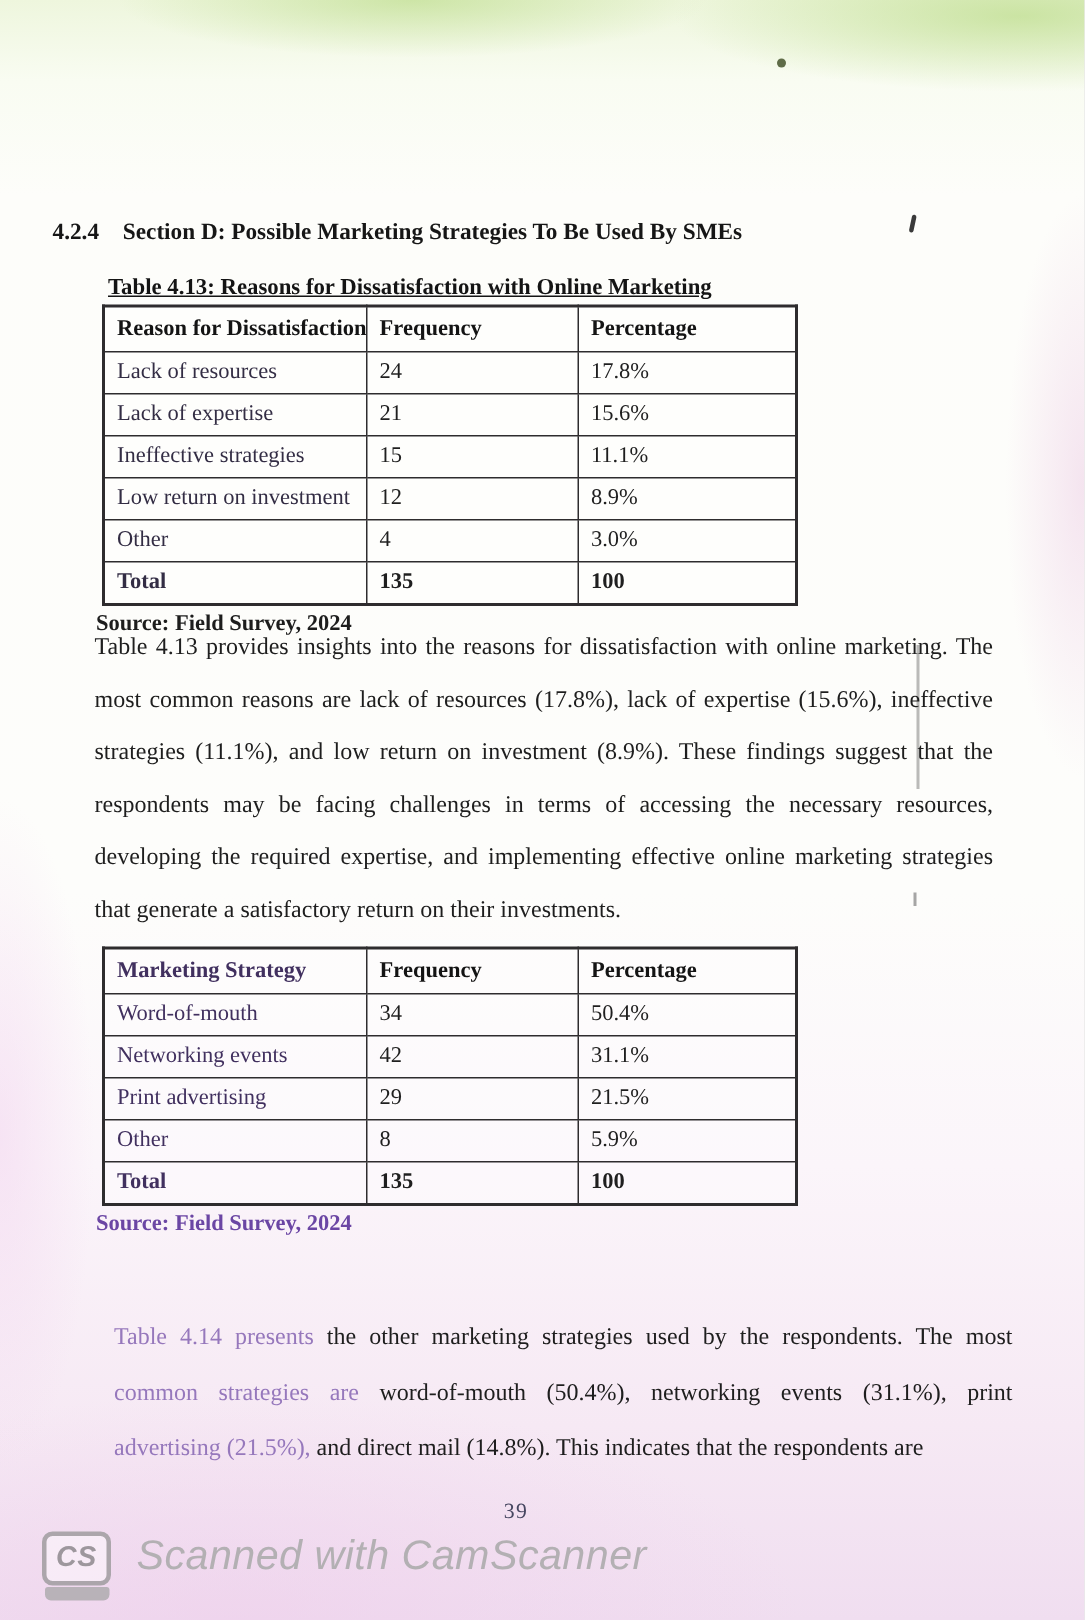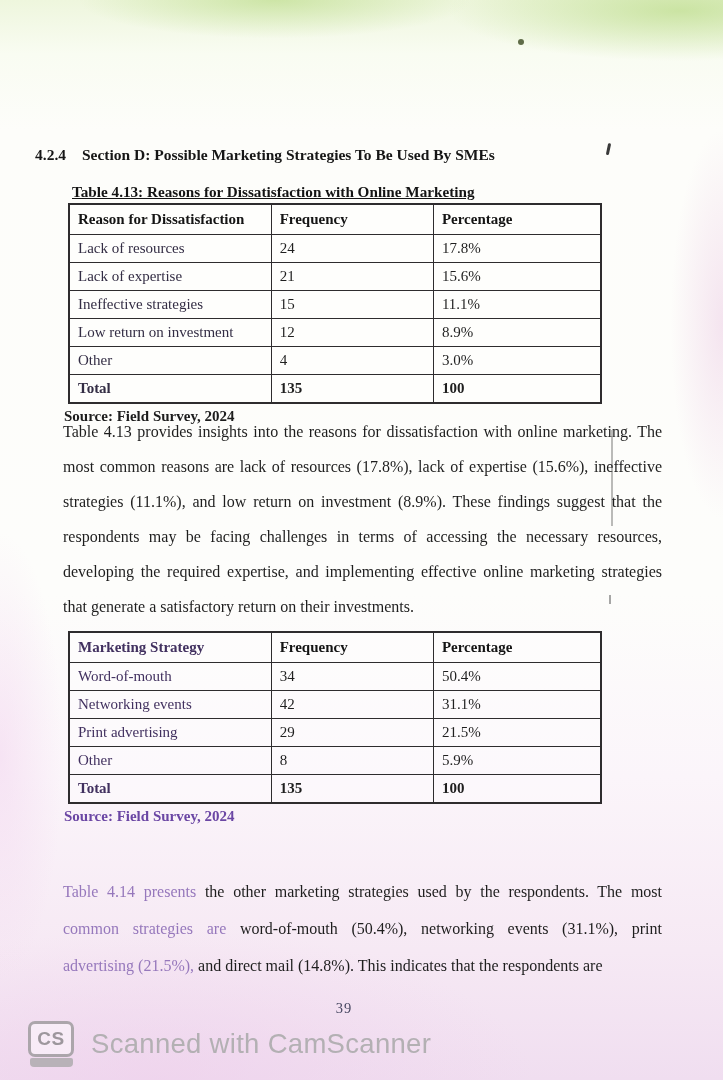--- a/index.html
+++ b/index.html
@@ -20,48 +20,48 @@
 
   
   .heading { position:absolute; top:146px; left:35px; font-weight:bold; font-size:15.5px; color:#161616; white-space:nowrap; }
   .heading .h-num { display:inline-block; width:43px; }
 
   
   .table-block { position:absolute; left:68px; }
   .tb1 { top:183px; }
   .tb2 { top:631px; }
   .table-title { font-weight:bold; font-size:15.2px; color:#141414; text-decoration:underline; margin:0 0 2px 4px; white-space:nowrap; }
-  table.doc { border-collapse:collapse; table-layout:fixed; width:534px; background:rgba(255,255,255,0.35); }
+  table.doc { border-collapse:collapse; table-layout:fixed; width:464px; background:rgba(255,255,255,0.35); }
   table.doc, table.doc th, table.doc td { border:1.6px solid #2e2c2e; }
   table.doc { border-width:2px; }
   table.doc th, table.doc td {
     text-align:left; vertical-align:middle; padding:2px 8px 3px 8px;
     font-size:15px; height:22px; overflow:hidden; white-space:nowrap;
   }
   table.doc th { font-weight:bold; color:#141414; height:24px; }
   .tb1 td:first-child { color:#332d44; }
   .tb2 th:first-child, .tb2 td:first-child { color:#41305f;margin-left:38px; }
   tr.total-row td { font-weight:bold; }
   .source { font-weight:bold; font-size:15px; margin:4px 0 0 -4px; color:#1d1d1d; white-space:nowrap; }
   .tb2 .source { color:#6b46a4; }
 
   
   .para { position:absolute; left:63px; width:599px; }
   .p1 { top:420px; }
-  .p2 { top:880px; }
+  .p2 { top:880px;margin-left:13px; }
   .para .line { text-align:justify; text-align-last:justify; font-size:16px; color:#1e1e1e; }
   .p1 .line { height:35px; line-height:24px; }
   .p2 .line { height:37px; line-height:24px; }
   .para .line.end { text-align-last:left; }
   .tone-purple { color:#9678bc; }
   .tone-ink { color:#1e1e1e; }
 
   
   .page-num { position:absolute; top:1000px; left:0; width:688px; text-align:center; font-size:14.5px; color:#474761; letter-spacing:1px; }
-  .watermark { position:absolute; top:1021px; left:28px; display:flex; align-items:center; font-family:"Liberation Sans","DejaVu Sans",sans-serif; }
+  .watermark { position:absolute; top:1021px; left:28px; display:flex; align-items:flex-start; font-family:"Liberation Sans","DejaVu Sans",sans-serif;font-style:italic; }
   .cs-logo { display:flex; flex-direction:column; align-items:center; margin-right:17px; opacity:0.85; }
   .cs-box {
     width:40px; height:30px; border:3.5px solid #a09da0; border-radius:7px;
     display:flex; align-items:center; justify-content:center;
     font-weight:bold; font-size:19px; color:#8f8c8f; background:rgba(255,255,255,0.55);
     letter-spacing:0.5px;
   }
   .cs-tab { width:43px; height:9px; background:#afacaf; border-radius:2px 2px 4px 4px; margin-top:1px; }
   .wm-text { font-size:27.5px; color:#b3b0b3; letter-spacing:0.3px; }
 

